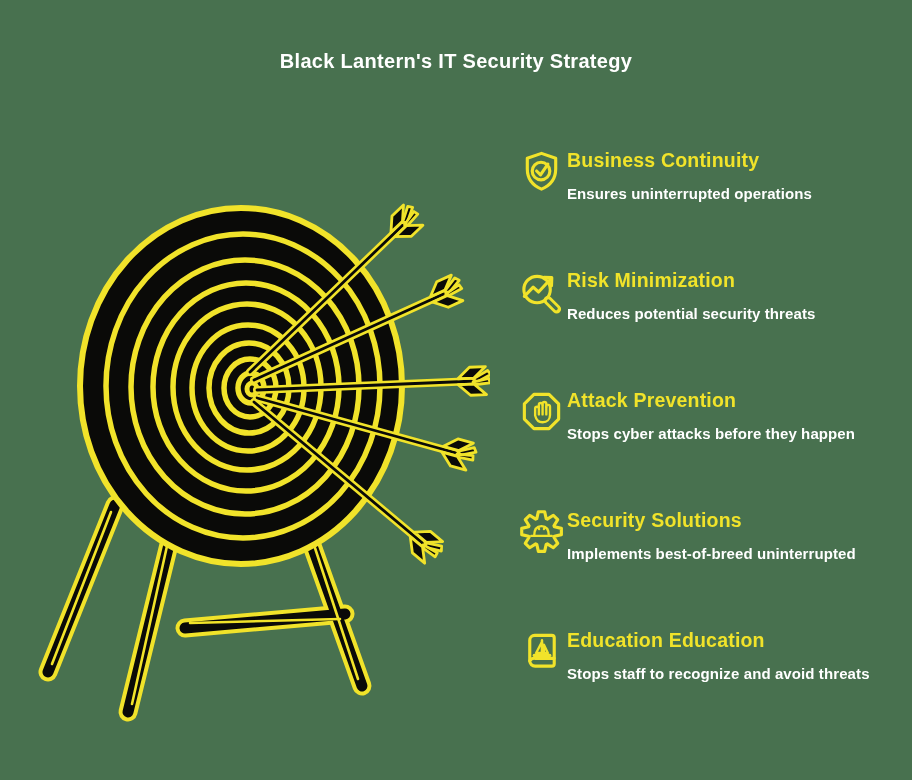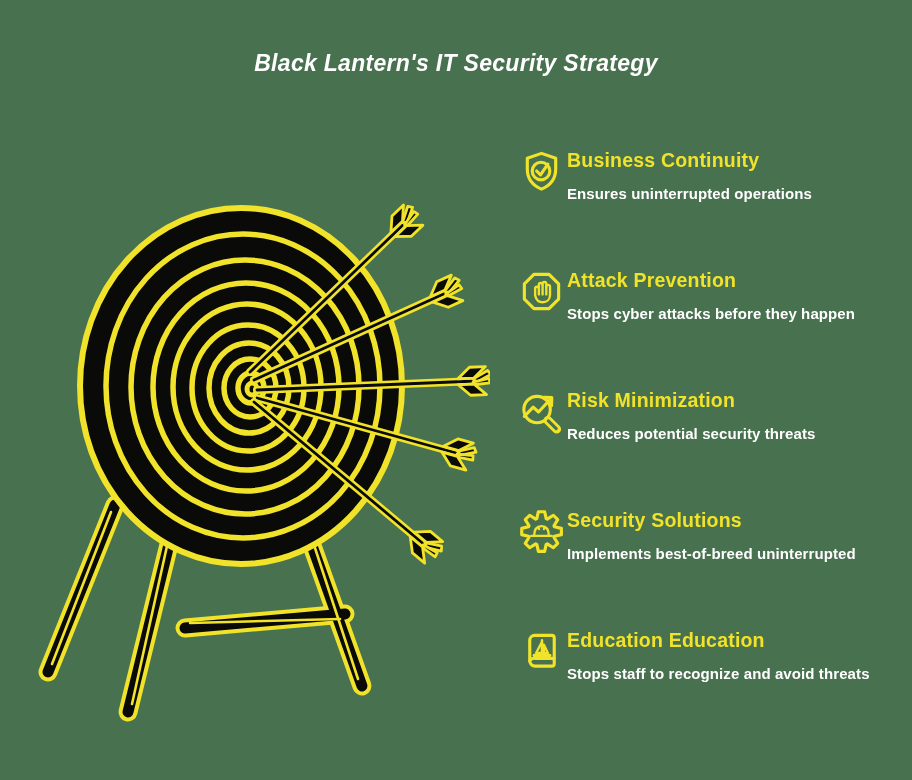--- a/index.html
+++ b/index.html
@@ -3,21 +3,21 @@
 <meta charset="utf-8">
 <title>Black Lantern's IT Security Strategy</title>
 <style>
   html,body{margin:0;padding:0;background:#48714F;}
   .canvas{
     position:relative;width:912px;height:780px;overflow:hidden;
     background:#48714F;font-family:"Liberation Sans",sans-serif;
   }
   .title{
     position:absolute;top:50px;left:0;width:100%;text-align:center;
-    color:#FFFFFF;font-size:23px;font-weight:bold;letter-spacing:.3px;font-style:italic;
+    color:#FFFFFF;font-size:20px;font-weight:bold;letter-spacing:.3px;
   }
   .illustration{position:absolute;left:28px;top:202px;width:462px;height:525px;}
   .items{position:absolute;left:518px;top:148px;display:flex;flex-direction:column;gap:64px;width:380px;}
   .item{display:flex;align-items:flex-start;gap:2px;height:56px;}
   .item-icon{width:47px;height:47px;flex:0 0 47px;}
   .item-text{padding-top:1px;}
   .item-heading{color:#F1E32A;font-size:19.5px;font-weight:bold;letter-spacing:.2px;margin:0 0 13px 0;white-space:nowrap;}
   .item-desc{color:#FFFFFF;font-size:15px;font-weight:bold;letter-spacing:.1px;white-space:nowrap;}
   
   .ic{stroke:#F1E32A;fill:none;stroke-width:3.2;stroke-linecap:round;stroke-linejoin:round;}
@@ -121,44 +121,44 @@
       </div>
       <div class="item-text">
         <div class="item-heading">Business Continuity</div>
         <div class="item-desc">Ensures uninterrupted operations</div>
       </div>
     </div>
 
     <div class="item">
       <div class="item-icon">
         <svg viewBox="0 0 48 48" width="47" height="47">
-          <path class="ic" d="M16.3 6.5 H31.7 L41.5 16.3 V31.7 L31.7 41.5 H16.3 L6.5 31.7 V16.3 Z"></path>
-          <path class="ic-thin" d="M17.5 27.5 v-6.5 a1.9 1.9 0 0 1 3.8 0 v-3.8 a1.9 1.9 0 0 1 3.8 0 v-1 a1.9 1.9 0 0 1 3.8 0 v3 a1.9 1.9 0 0 1 3.8 0 v8.3 c0 4.5 -3 7.5 -7.6 7.5 c-4 0 -6.4 -2 -7.6 -7 z"></path>
-          <path class="ic-thin" d="M21.3 21.5 v5.5 M25.1 17.5 v9.5 M28.9 19.5 v7.5"></path>
-        </svg>
-      </div>
-      <div class="item-text">
-        <div class="item-heading">Attack Prevention</div>
-        <div class="item-desc">Stops cyber attacks before they happen</div>
-      </div>
-    </div>
-
-    <div class="item">
-      <div class="item-icon">
-        <svg viewBox="0 0 48 48" width="47" height="47">
           <circle class="ic" cx="19.5" cy="22" r="13.5"></circle>
           <line class="ic-handle" x1="30.5" y1="33" x2="39.5" y2="42"></line>
           <line class="ic-handle-hole" x1="31" y1="33.5" x2="39" y2="41.5"></line>
           <path class="ic" d="M6.5 29 L15.5 19.5 L21 24.5 L34 10.5"></path>
           <path class="ic" d="M26.5 9.5 L34.5 9.8 L34.2 18"></path>
         </svg>
       </div>
       <div class="item-text">
         <div class="item-heading">Risk Minimization</div>
         <div class="item-desc">Reduces potential security threats</div>
+      </div>
+    </div>
+
+    <div class="item">
+      <div class="item-icon">
+        <svg viewBox="0 0 48 48" width="47" height="47">
+          <path class="ic" d="M16.3 6.5 H31.7 L41.5 16.3 V31.7 L31.7 41.5 H16.3 L6.5 31.7 V16.3 Z"></path>
+          <path class="ic-thin" d="M17.5 27.5 v-6.5 a1.9 1.9 0 0 1 3.8 0 v-3.8 a1.9 1.9 0 0 1 3.8 0 v-1 a1.9 1.9 0 0 1 3.8 0 v3 a1.9 1.9 0 0 1 3.8 0 v8.3 c0 4.5 -3 7.5 -7.6 7.5 c-4 0 -6.4 -2 -7.6 -7 z"></path>
+          <path class="ic-thin" d="M21.3 21.5 v5.5 M25.1 17.5 v9.5 M28.9 19.5 v7.5"></path>
+        </svg>
+      </div>
+      <div class="item-text">
+        <div class="item-heading">Attack Prevention</div>
+        <div class="item-desc">Stops cyber attacks before they happen</div>
       </div>
     </div>
 
     <div class="item">
       <div class="item-icon">
         <svg viewBox="0 0 48 48" width="47" height="47">
           <polygon class="ic" points="37.2,19.2 44.3,20.8 44.3,27.2 37.2,28.8 36.7,29.9 40.6,36.1 36.1,40.6 29.9,36.7 28.8,37.2 27.2,44.3 20.8,44.3 19.2,37.2 18.1,36.7 11.9,40.6 7.4,36.1 11.3,29.9 10.8,28.8 3.8,27.2 3.8,20.8 10.8,19.2 11.3,18.1 7.4,11.9 11.9,7.4 18.1,11.3 19.2,10.8 20.8,3.8 27.2,3.8 28.8,10.8 29.9,11.3 36.1,7.4 40.6,11.9 36.7,18.1"></polygon>
           <path class="ic-thin" d="M16.5 28.5 Q16.5 18.5 24 18.5 Q31.5 18.5 31.5 28.5"></path>
           <path class="ic-thin" d="M13.5 28.5 L34.5 28.5"></path>
           <path class="ic-thin" d="M21.5 21.5 L20.8 19.6 M26.5 21.5 L27.2 19.6"></path>

